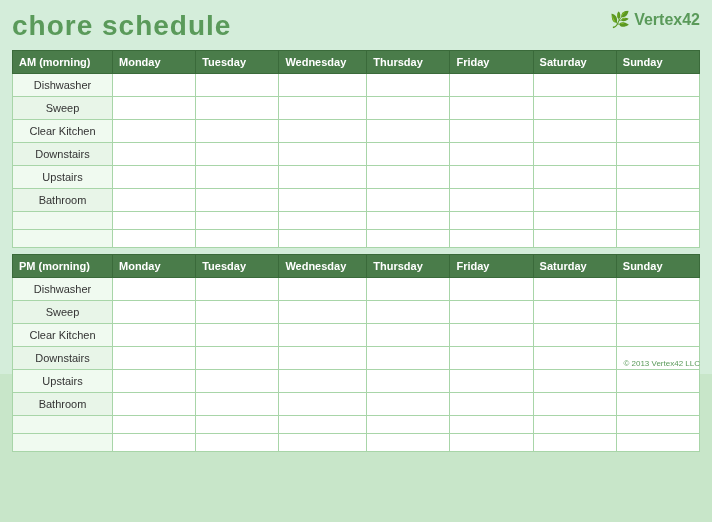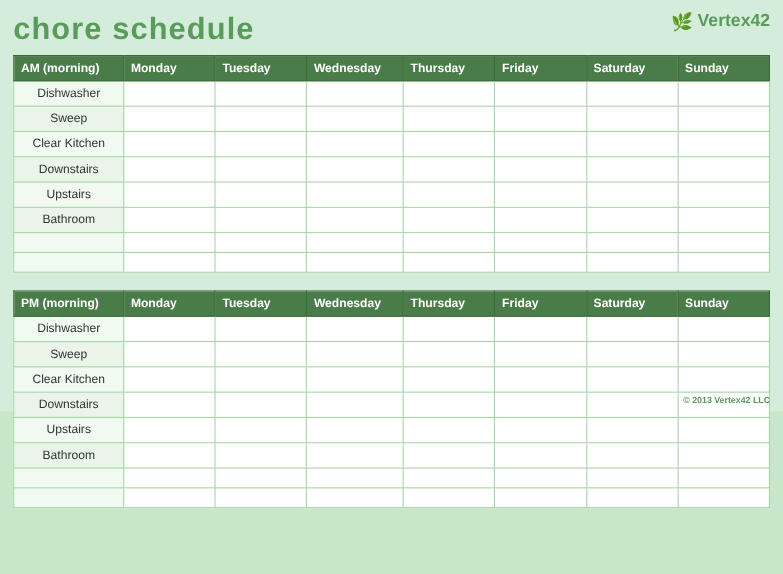--- a/index.html
+++ b/index.html
@@ -38,21 +38,21 @@
     .brand-logo {
       font-size: 16px;
       font-weight: bold;
       color: #5a9a5a;
       display: flex;
       align-items: center;
       justify-content: flex-end;
       gap: 4px;
     }
     .table-section {
-      margin-bottom: 16px;
+      margin-bottom: 6px;
     }
     table {
       width: 100%;
       border-collapse: collapse;
       background: #fff;
     }
     .header-row th {
       background: #4a7c4a;
       color: white;
       padding: 5px 6px;
@@ -90,21 +90,20 @@
     }
     .empty-row td:first-child {
       background: #f0faf0;
     }
     .footer {
       position: absolute;
       bottom: 6px;
       right: 12px;
       font-size: 8px;
       color: #5a9a5a;
-      font-weight: bold;
     }
   </style>
 </head>
 <body>
 
 <div class="page">
   <div class="header-area">
     <div class="page-title">chore schedule</div>
     <div class="brand-area">
       <div class="brand-logo">

